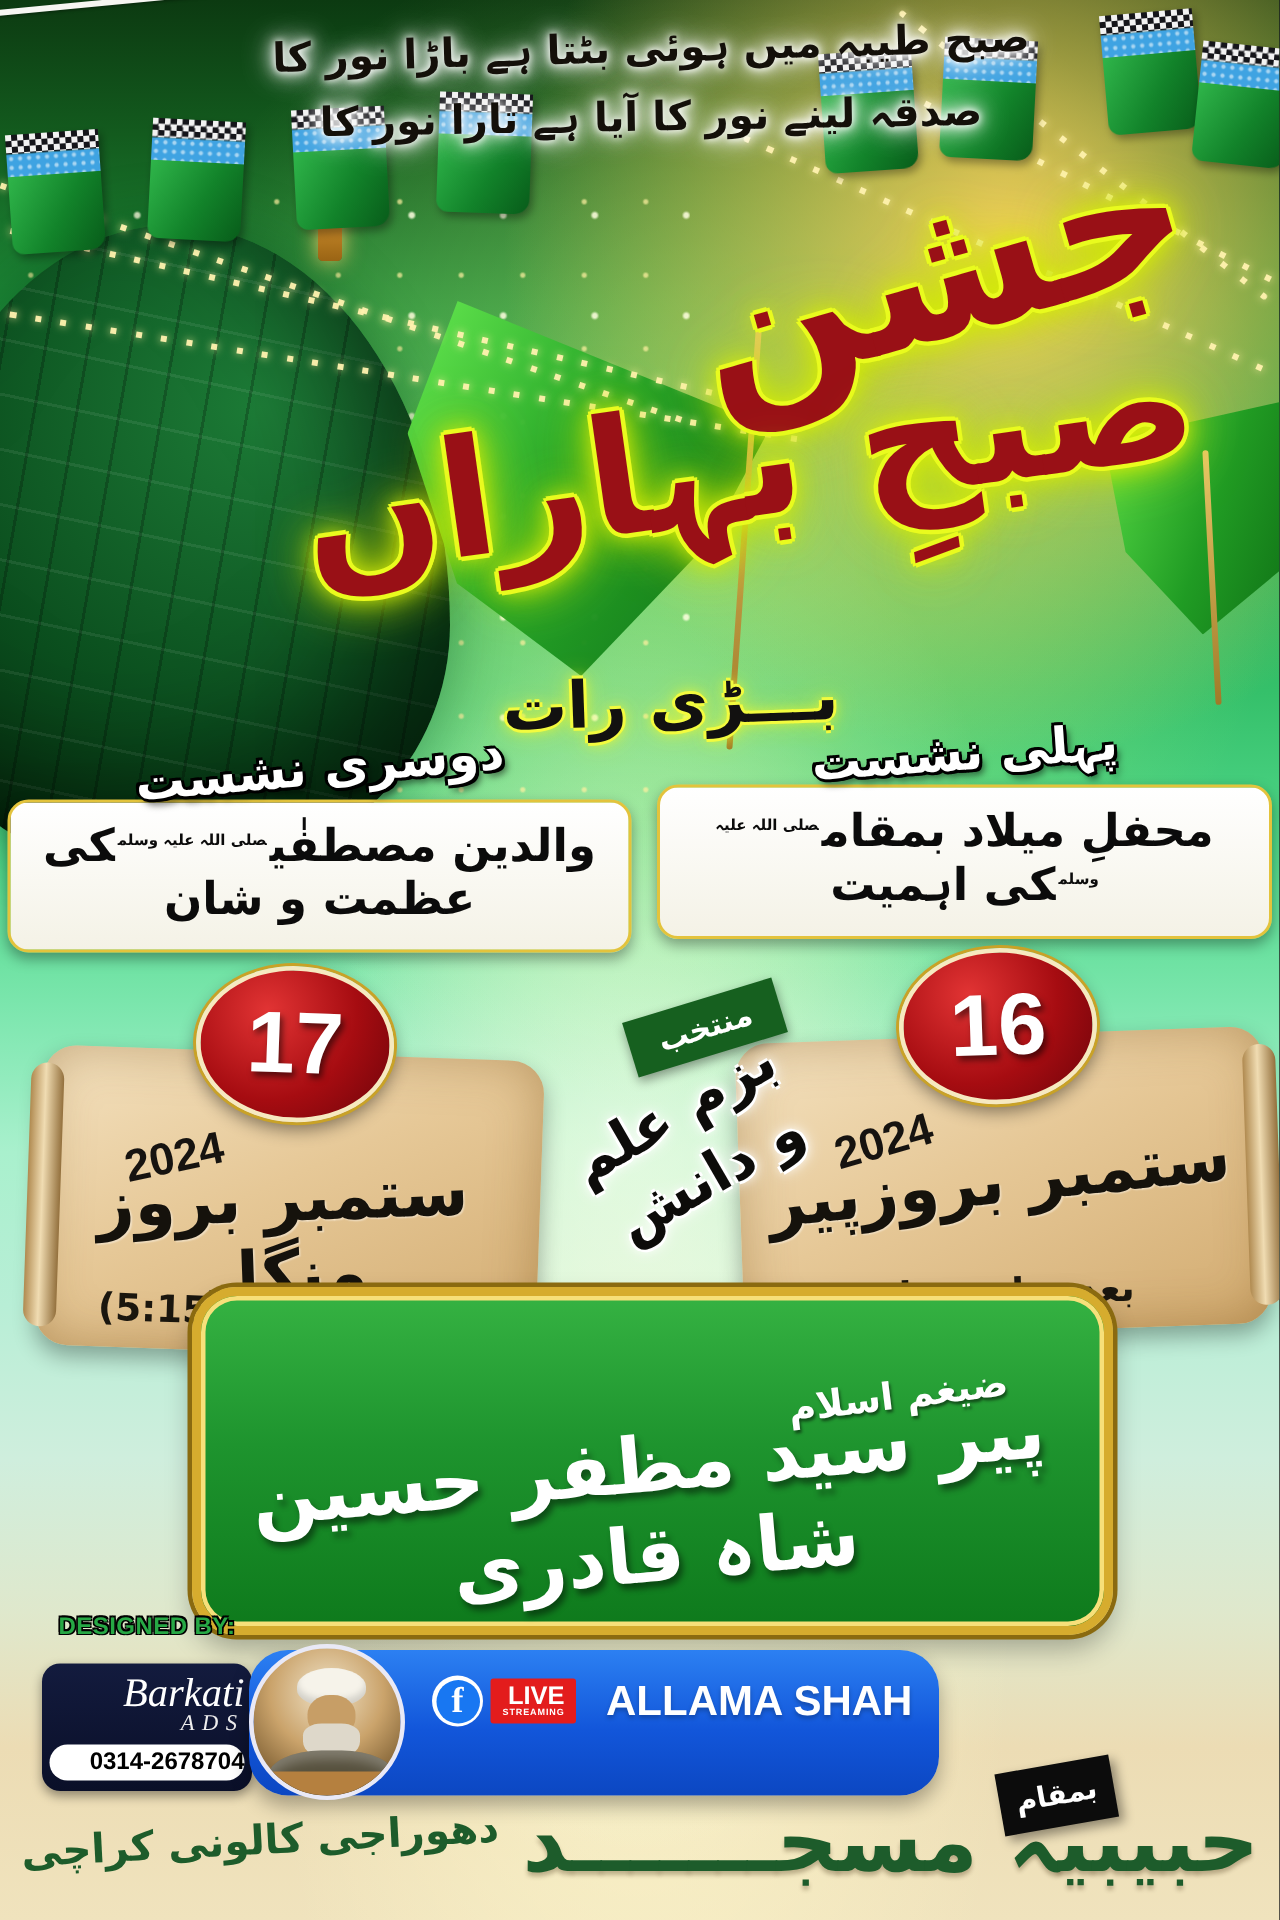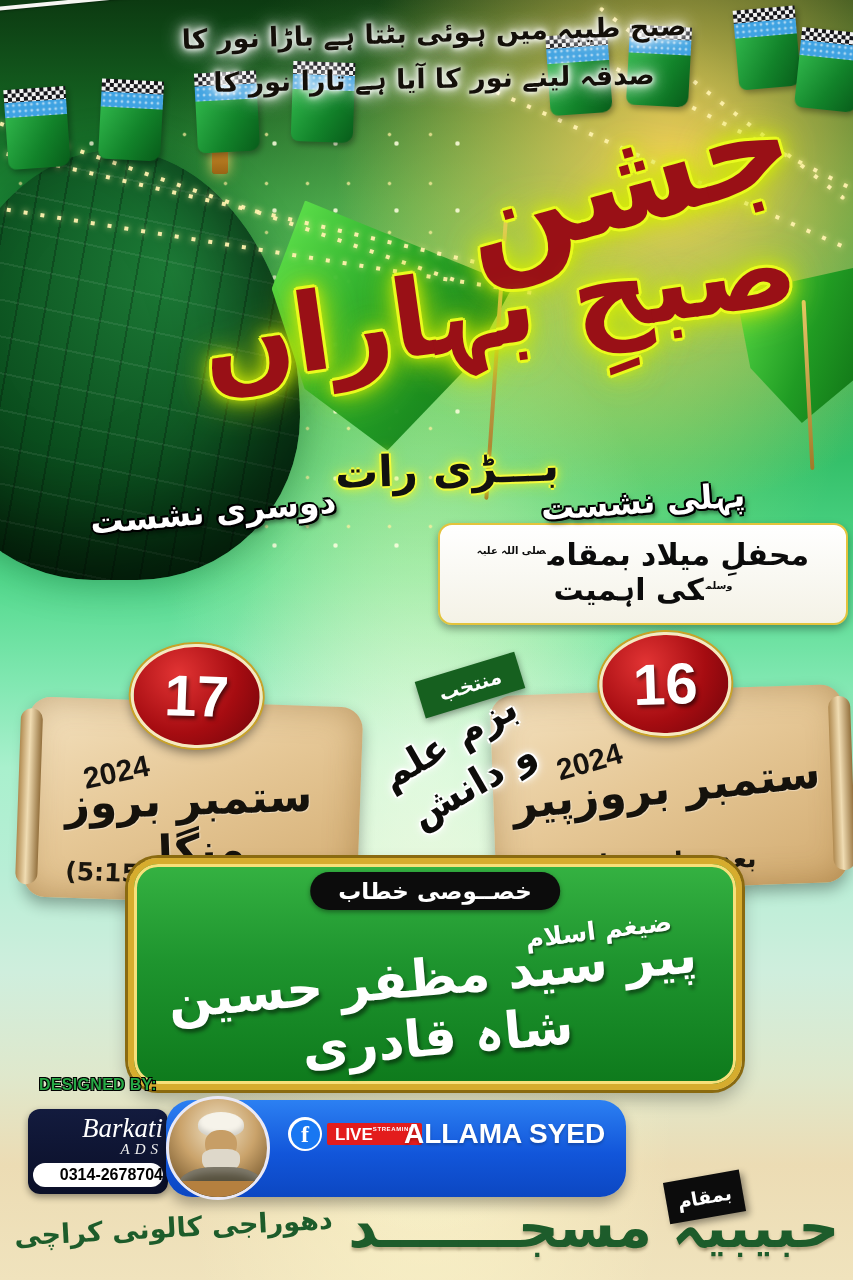--- a/index.html
+++ b/index.html
@@ -197,21 +197,21 @@
   .ph-robe { position:absolute; top:68px; left:10px; width:84px; height:40px; background:#57513e;
     border-radius:42% 42% 0 0; box-shadow:inset 0 6px 8px rgba(255,255,255,.25); }
   .ph-desk { position:absolute; bottom:0; left:0; width:100%; height:16px; background:#b5803f; }
   .fb-live { position:absolute; left:122px; top:17px; display:flex; align-items:center; gap:5px; }
   .fb-circle { width:34px; height:34px; border-radius:50%; background:#fff;
     display:flex; align-items:center; justify-content:center; }
   .fb-inner { width:29px; height:29px; border-radius:50%; background:#1877f2; color:#fff;
     font-family:"Liberation Serif", serif; font-weight:bold; font-size:24px; line-height:29px;
     text-align:center; }
   .live-badge { background:#e31c1c; color:#fff; padding:3px 8px 2px; border-radius:2px;
-    display:flex; flex-direction:row; align-items:flex-start; font-family:"Liberation Sans", sans-serif; }
+    display:flex; flex-direction:column; align-items:flex-end; font-family:"Liberation Sans", sans-serif; }
   .live-word { font-size:17px; font-weight:800; line-height:1; }
   .streaming-word { font-size:6px; font-weight:700; letter-spacing:.6px; line-height:1.3; }
   .live-name1 { position:absolute; left:238px; top:18px; color:#fff; font-weight:800;
     font-family:"Liberation Sans", sans-serif; font-size:28px; white-space:nowrap;
     text-shadow:0 2px 3px rgba(0,0,0,.25); }
   .live-name2 { position:absolute; left:116px; right:8px; top:50px; text-align:center; color:#fff;
     font-weight:800; font-family:"Liberation Sans", sans-serif; font-size:31px; white-space:nowrap;
     text-shadow:0 2px 3px rgba(0,0,0,.25); }
 
   
@@ -296,20 +296,23 @@
 
   <div class="session session-first">
     <div class="session-header">پہلی نشست</div>
     <div class="session-box">
       <span>محفلِ میلاد بمقام</span><span class="salawat">صلی اللہ علیہ وسلم</span><span>کی اہمیت</span>
     </div>
   </div>
 
   <div class="session session-second">
     <div class="session-header">دوسری نشست</div>
+    <div class="session-box">
+      <span>والدین مصطفٰی</span><span class="salawat">صلی اللہ علیہ وسلم</span><span>کی عظمت و شان</span>
+    </div>
   </div>
 
   <div class="scroll scroll-right">
     <div class="date-oval">16</div>
     <div class="scroll-year">2024</div>
     <div class="scroll-month">ستمبر بروزپیر</div>
     <div class="scroll-time">بعد نماز عشاء</div>
   </div>
 
   <div class="scroll scroll-left">
@@ -318,21 +321,20 @@
     <div class="scroll-month">ستمبر بروز منگل</div>
     <div class="scroll-time">بعد اذانِ فجر (5:15)</div>
   </div>
 
   <div class="org">
     <div class="org-label">منتخب</div>
     <div class="org-name">بزم علم و دانش</div>
   </div>
 
   <div class="speaker-banner">
-    <div class="speaker-tag">خصــوصی خطاب</div>
     <div class="speaker-honorific">ضیغم اسلام</div>
     <div class="speaker-name">پیر سید مظفر حسین شاہ قادری</div>
   </div>
 
   <div class="designer">
     <div class="designer-label">DESIGNED BY:</div>
     <div class="designer-card">
       <div class="designer-brand">Barkati</div>
       <div class="designer-brand2">ADS</div>
       <div class="designer-phone">0314-2678704</div>
@@ -349,21 +351,21 @@
     </div>
     <div class="fb-live">
       <div class="fb-circle">
         <div class="fb-inner">f</div>
       </div>
       <div class="live-badge">
         <div class="live-word">LIVE</div>
         <div class="streaming-word">STREAMING</div>
       </div>
     </div>
-    <div class="live-name1">ALLAMA SYED</div>
+    <div class="live-name1">ALLAMA SHAH</div>
   </div>
 
   <div class="venue-badge">بمقام</div>
   <div class="venue-line">
     <div class="venue-masjid">حبیبیہ مسجـــــــد</div>
     <div class="venue-address">دھوراجی کالونی کراچی</div>
   </div>
 
 </div>
 

